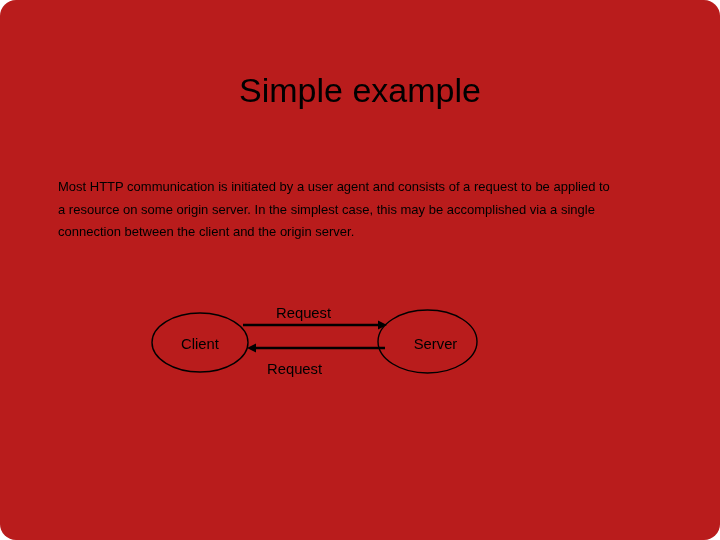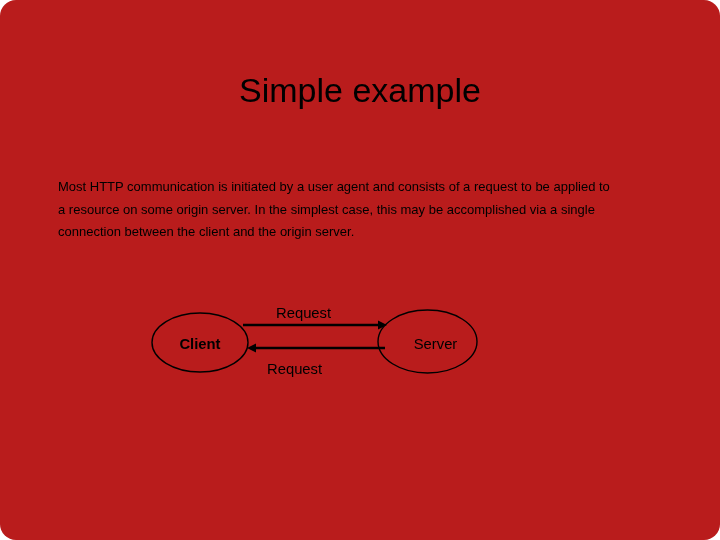--- a/index.html
+++ b/index.html
@@ -69,21 +69,20 @@
     font-size: 14.8px;
     line-height: 16px;
     color: #000000;
     white-space: nowrap;
   }
   .label-client {
     left: 152px;
     top: 336px;
     width: 96px;
     text-align: center;
-    font-weight: bold;
   }
   .label-server {
     left: 378px;
     top: 336px;
     width: 115px;
     text-align: center;
   }
   .label-request {
     left: 268px;
     top: 305px;

